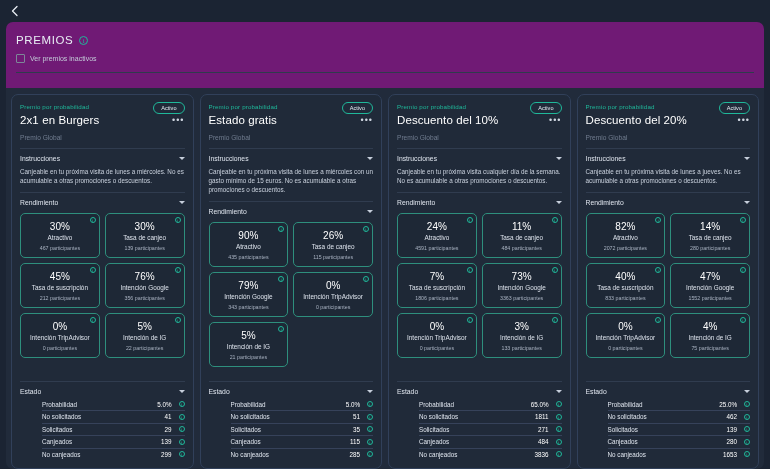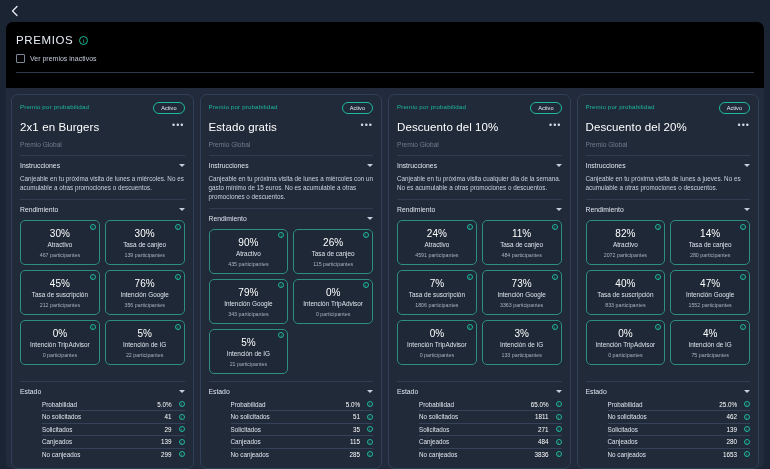--- a/index.html
+++ b/index.html
@@ -21,21 +21,21 @@
   .back-icon {
     width: 14px; height: 14px;
     display: flex; align-items: center; justify-content: center;
     cursor: pointer;
   }
   .back-icon svg { display: block; }
 
   
   .header {
     margin: 0 6px;
-    background: #000000;
+    background: #701a75;
     border-radius: 7px 7px 0 0;
     padding: 12px 10px 0 10px;
     height: 66px;
   }
   .title-row { display: flex; align-items: center; gap: 6px; }
   .page-title {
     color: #e8edf4; font-size: 11.5px; letter-spacing: .6px; font-weight: 400;
   }
   .info-dot {
     width: 9px; height: 9px; border-radius: 50%;
@@ -72,21 +72,21 @@
     overflow: hidden;
   }
 
   .card-top { display: flex; align-items: flex-start; justify-content: space-between; }
   .kind { color: #1fb89a; font-size: 6.2px; letter-spacing: .15px; padding-top: 1px; }
   .badge {
     border: 1px solid #1fb89a; color: #e6ecf3;
     border-radius: 9px; font-size: 5.6px;
     padding: 2px 7px; white-space: nowrap; cursor: pointer;
   }
-  .name-row { display: flex; align-items: flex-start; justify-content: space-between; margin-top: 7px; }
+  .name-row { display: flex; align-items: center; justify-content: space-between; }
   .card-name { color: #ffffff; font-size: 11.5px; font-weight: 400; letter-spacing: .1px; }
   .dots { color: #cfd6e1; font-size: 9px; letter-spacing: 1px; cursor: pointer; line-height: 8px; }
   .scope { color: #707c8f; font-size: 6.6px; margin-top: 8px; }
 
   .sep { height: 1px; background: #303c4f; margin: 7px 0 0 0; }
 
   .sect-head {
     display: flex; align-items: center; justify-content: space-between;
     margin-top: 6px; cursor: pointer;
   }

